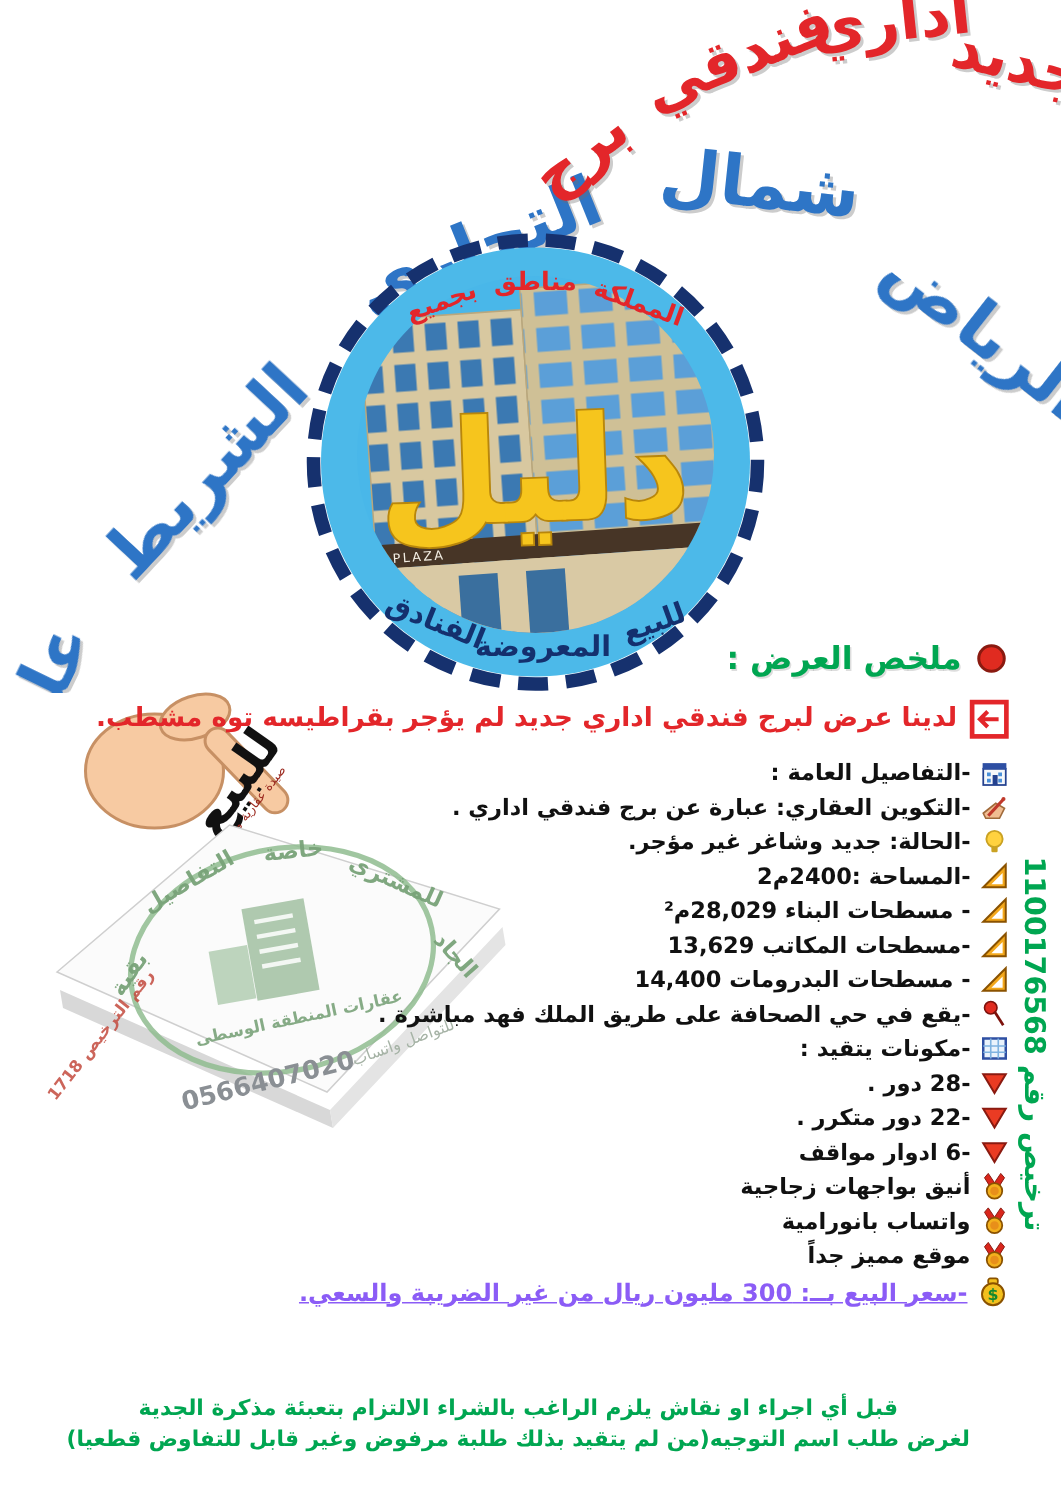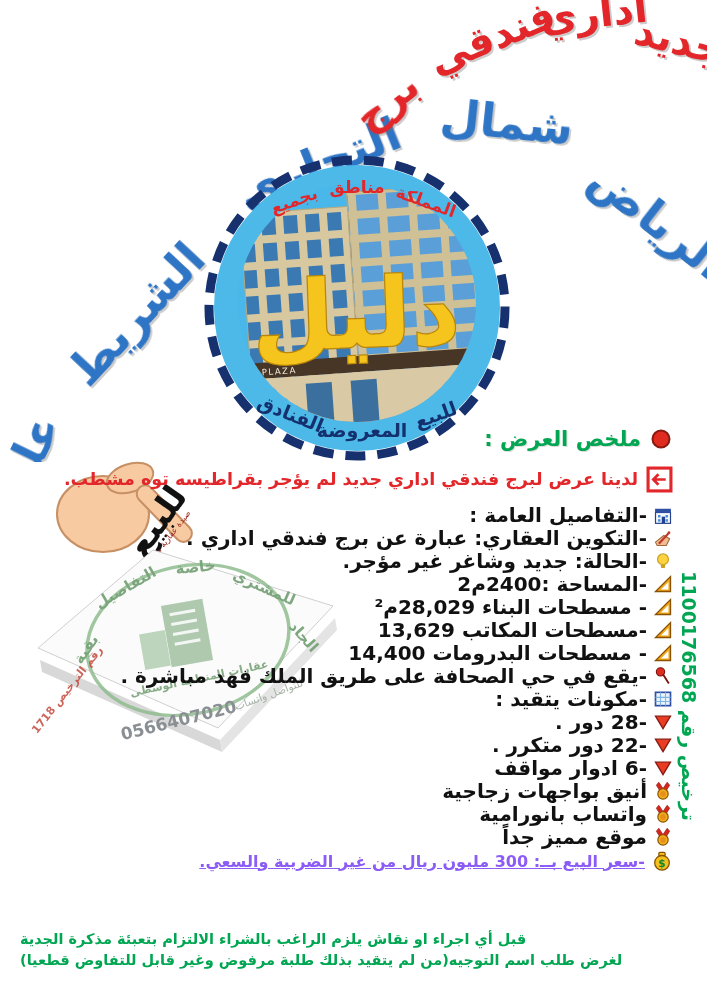--- a/index.html
+++ b/index.html
@@ -9,27 +9,27 @@
   .banner-svg{position:absolute;top:0;left:0;z-index:2;}
   .arc-word{font-weight:bold;}
   .shadowed{filter:drop-shadow(2px 2px 0 rgba(110,110,110,.35));}
   
   .content{position:absolute;top:427px;right:34px;width:620px;z-index:5;direction:rtl;}
   .h-row{display:flex;align-items:flex-start;gap:8px;height:30px;margin-bottom:8px;}
   .h-row .txt{font-size:21px;font-weight:bold;color:#00a651;text-shadow:1px 1px 0 rgba(120,120,120,.25);}
   .offer-row{display:flex;align-items:center;gap:8px;min-height:28px;margin-bottom:10px;}
   .offer-row .txt{font-size:17.5px;font-weight:bold;color:#e3262a;white-space:nowrap;}
   .row{display:flex;align-items:center;gap:6px;height:23px;}
-  .row .txt{font-size:20px;font-weight:bold;color:#111;white-space:nowrap;}
+  .row .txt{font-size:15px;font-weight:bold;color:#111;white-space:nowrap;}
   .row.red .txt{color:#8b5cf6;font-size:16px;text-decoration:underline;}
   .row.red{height:26px;}
   .ic{flex:0 0 auto;display:inline-flex;}
   .ic svg{display:block;}
   
-  .footer{position:absolute;top:929px;left:20px;right:36px;text-align:left;z-index:5;}
+  .footer{position:absolute;top:929px;left:20px;right:36px;text-align:center;z-index:5;}
   .footer div{font-size:14.5px;font-weight:bold;color:#00a651;line-height:21px;}
   
   .license-v{position:absolute;right:-122px;top:680px;width:290px;height:32px;z-index:6;
              transform:rotate(90deg);text-align:center;font-size:19px;font-weight:bold;color:#00a651;
              direction:rtl;white-space:nowrap;}
   
   .art{position:absolute;z-index:3;}
 </style>
 </head>
 <body>

